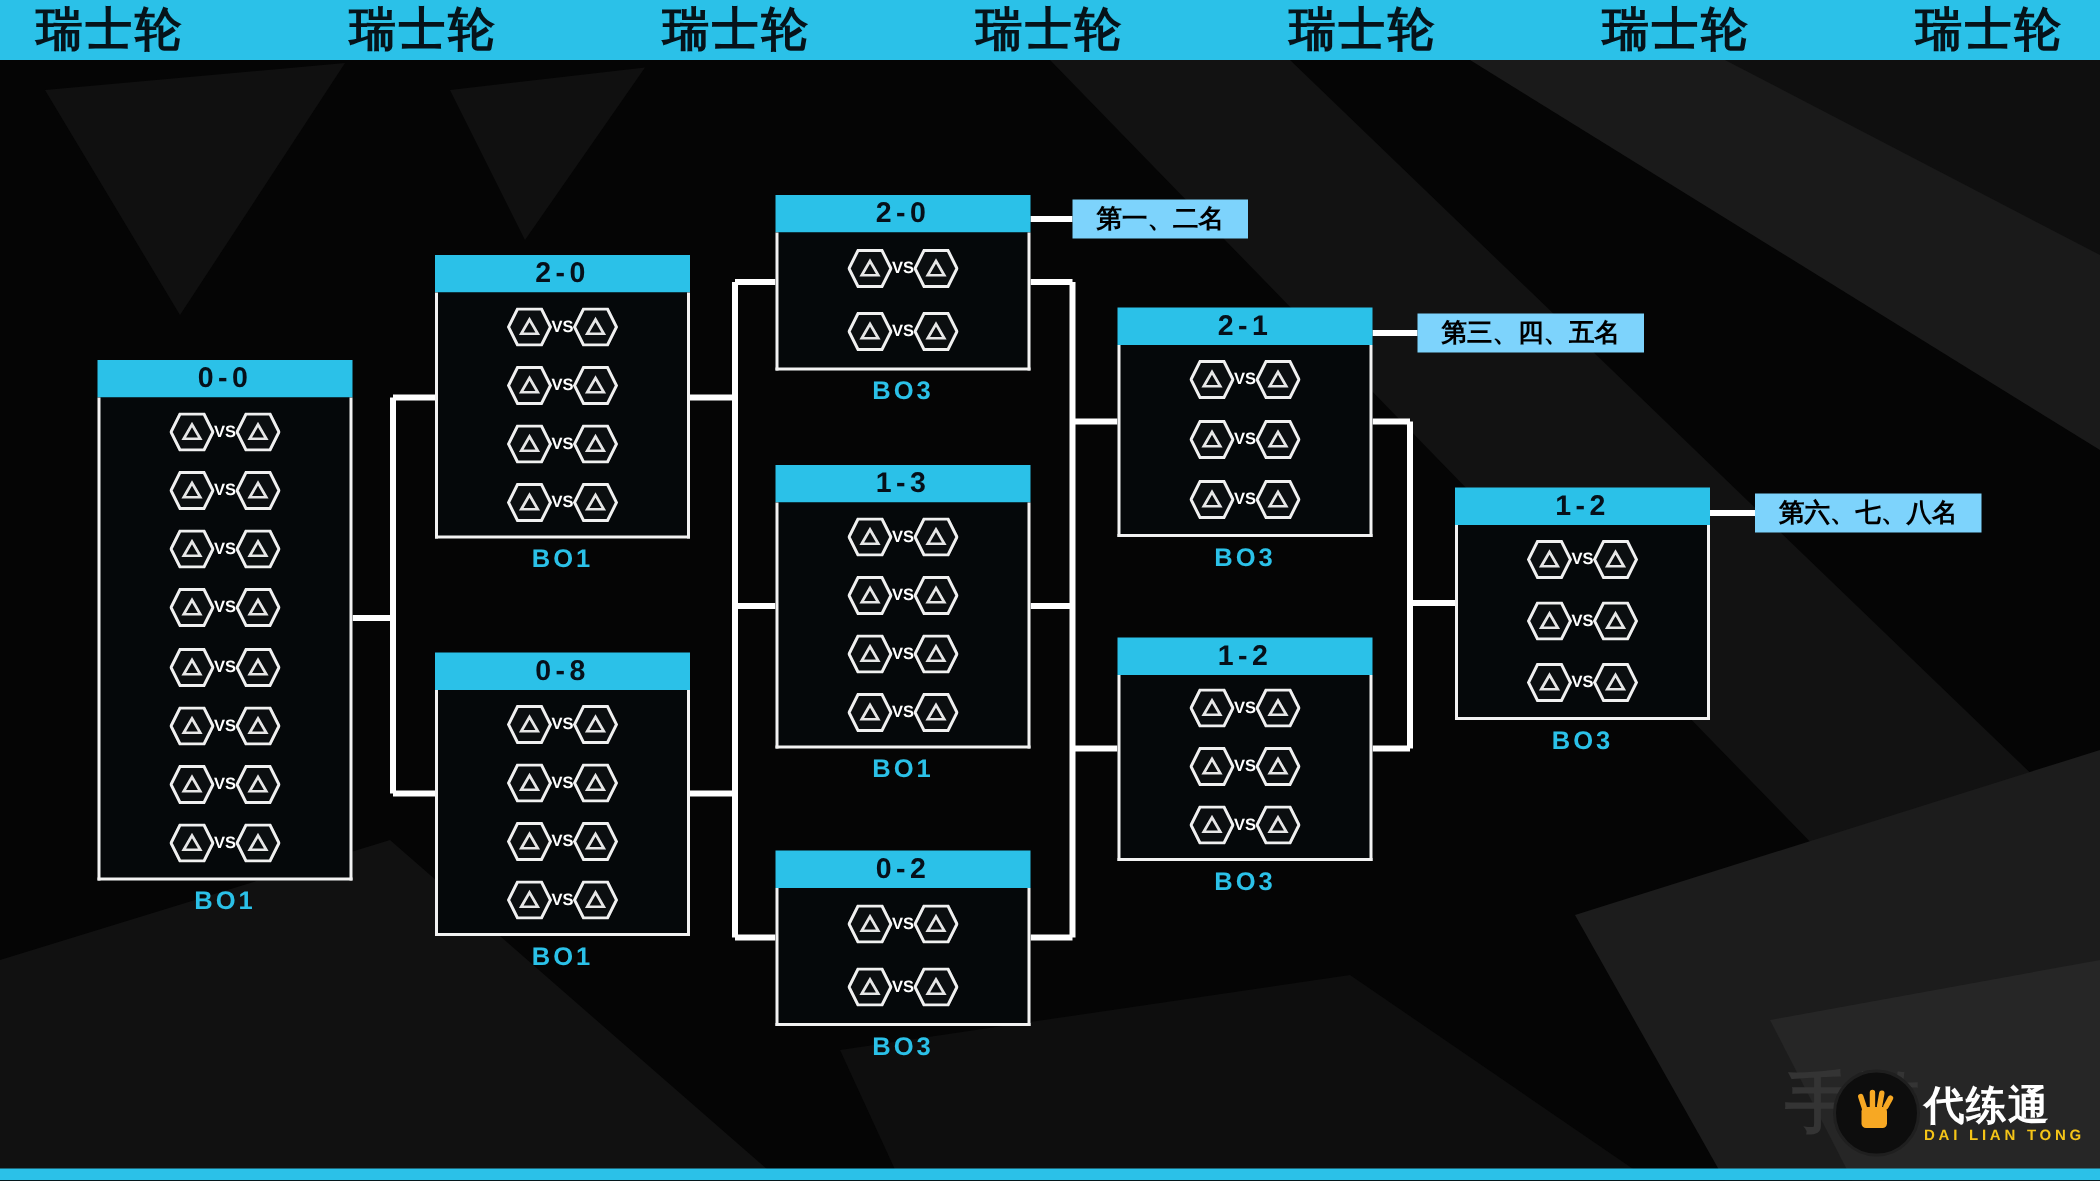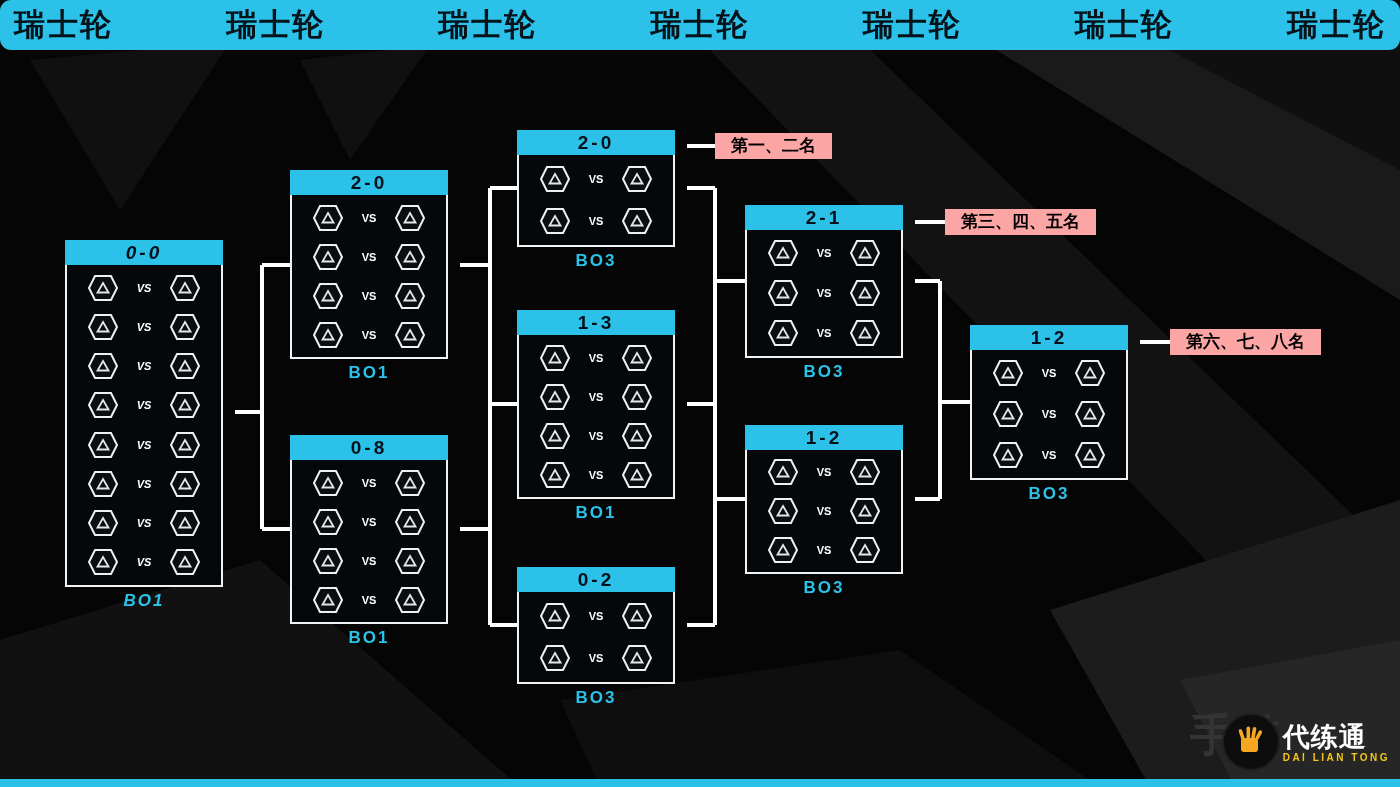--- a/index.html
+++ b/index.html
@@ -4,53 +4,53 @@
 <style>
   * { margin:0; padding:0; box-sizing:border-box; }
   html,body { width:1400px; height:787px; background:#000; overflow:hidden;
               font-family:"Liberation Sans", sans-serif; }
   .stage { position:relative; width:1400px; height:787px; background:#050505; overflow:hidden; }
 
   
   .bg-shards { position:absolute; inset:0; z-index:0; }
 
   
-  .banner { position:absolute; top:0; left:0; width:100%; height:50px;
+  .banner { position:absolute; top:0; left:0; width:100%; height:40px;
             background:var(--accent-cyan,#2BC1E8); display:flex; align-items:center;
-            justify-content:space-between; padding:0 14px; z-index:5;border-radius:11px; }
+            justify-content:space-between; padding:0 24px; z-index:5; }
   .banner span { font-size:31px; font-weight:bold; color:#06131a; letter-spacing:2px; line-height:40px; }
 
   
   .connectors { position:absolute; inset:0; z-index:2; }
 
   
-  .match-box { position:absolute; width:158px; z-index:3; }
+  .match-box { position:absolute; width:170px; z-index:3; }
   .box-header { height:25px; background:var(--accent-cyan,#2BC1E8); color:#06101a;
                 font-weight:bold; font-size:19px; text-align:center; line-height:25px;
                 letter-spacing:3px; }
   .box-body { background:#05080a; border:2px solid #f2f2f2; border-top:none;
-              display:flex; flex-direction:column; justify-content:space-around; padding:3px 0; }
+              display:flex; flex-direction:column; justify-content:space-around; padding:3px 0;align-items:center; }
   .match-row { display:flex; align-items:center; justify-content:space-between; padding:0 21px; }
   .vs { color:#ffffff; font-weight:bold; font-size:11px; }
   .hex { display:inline-flex; width:30px; height:26px; }
   .box-format { margin-top:4px; text-align:center; color:var(--accent-cyan,#2BC1E8);
                 font-weight:bold; font-size:17px; letter-spacing:2px; }
 
-  .box-00 { left:65px;  top:240px;font-style:italic; } .box-00 .box-body { height:322px; }
+  .box-00 { left:65px;  top:240px; } .box-00 .box-body { height:322px; }
   .box-10 { left:290px; top:170px; } .box-10 .box-body { height:164px; }
   .box-01 { left:290px; top:435px; } .box-01 .box-body { height:164px; }
   .box-20 { left:517px; top:130px; } .box-20 .box-body { height:92px; }
   .box-11 { left:517px; top:310px; } .box-11 .box-body { height:164px; }
   .box-02 { left:517px; top:567px; } .box-02 .box-body { height:92px; }
   .box-21 { left:745px; top:205px; } .box-21 .box-body { height:128px; }
   .box-12 { left:745px; top:425px; } .box-12 .box-body { height:124px; }
   .box-22 { left:970px; top:325px; } .box-22 .box-body { height:130px; }
 
   
-  .placement { position:absolute; background:#fca5a5; color:#000; font-weight:bold;
+  .placement { position:absolute; background:#7dd3fc; color:#000; font-weight:bold;
                font-size:17px; height:26px; line-height:26px; padding:0 16px;
                z-index:3; white-space:nowrap; }
   .placement-1 { left:715px;  top:133px; }
   .placement-2 { left:945px;  top:209px; }
   .placement-3 { left:1170px; top:329px; }
 
   
   .bottom-strip { position:absolute; left:0; bottom:0; width:100%; height:8px;
                   background:var(--accent-cyan,#2BC1E8); z-index:6; }
 

